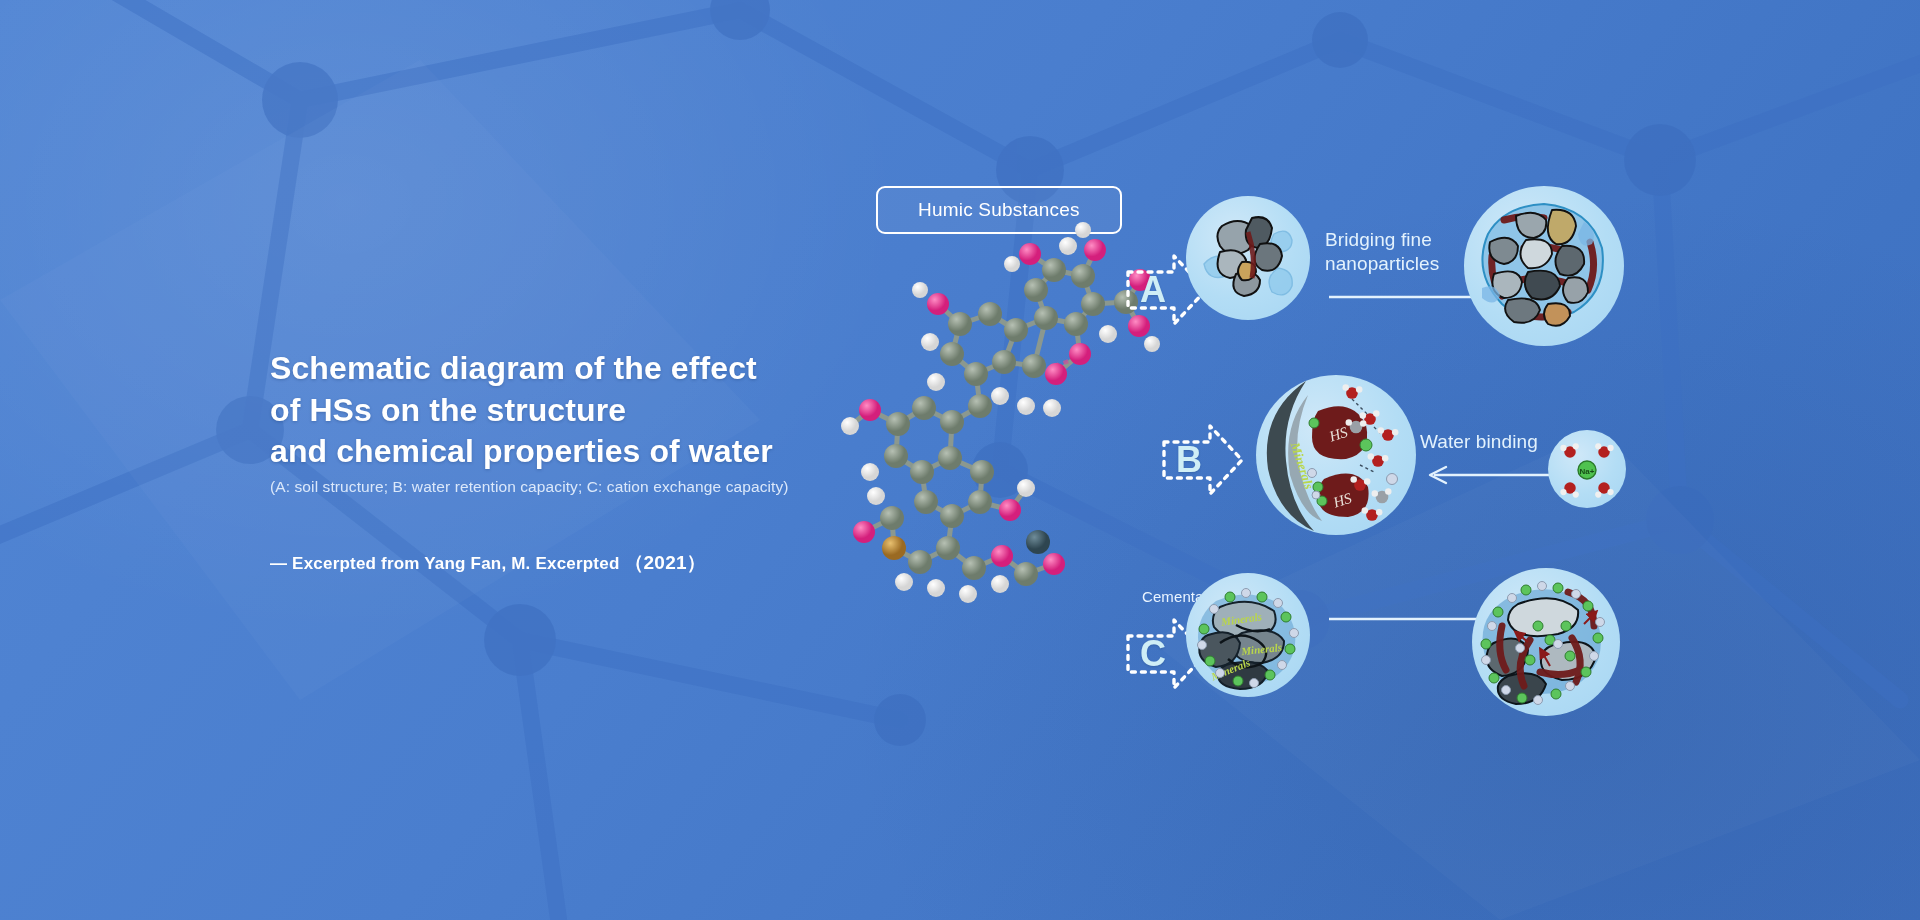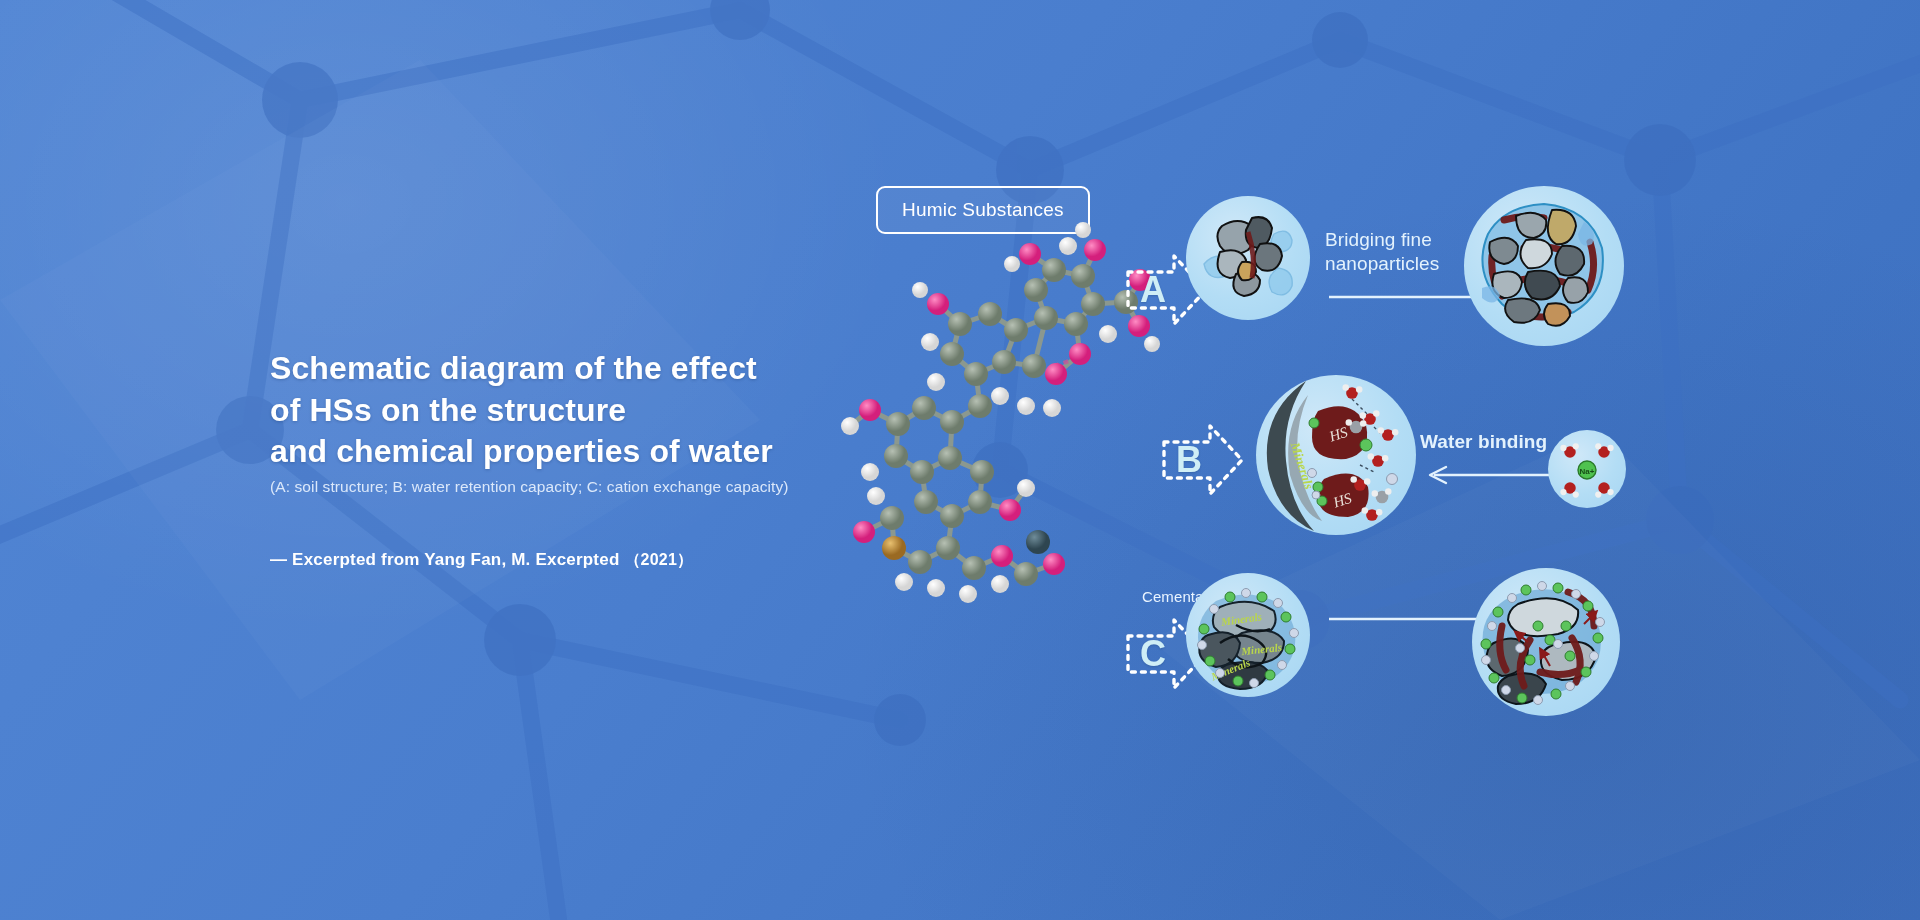--- a/index.html
+++ b/index.html
@@ -25,26 +25,26 @@
     color:#ffffff;font-size:32px;font-weight:bold;line-height:1.30;
     letter-spacing:.1px;text-shadow:0 1px 3px rgba(20,50,100,.30);
   }
   .subtitle{
     margin-top:5px;color:#dbe8fa;font-size:15.5px;font-weight:normal;
     letter-spacing:.1px;white-space:nowrap;
   }
   .attrib{
     margin-top:54px;color:#ffffff;font-size:17px;font-weight:bold;letter-spacing:.2px;
   }
-  .attrib .year{font-size:16px;}
+  .attrib .year{font-size:19px;}
 
   
   .pill{
     position:absolute;left:876px;top:186px;
-    padding:11px 24px;border:2px solid #ffffff;border-radius:9px;
+    padding:11px 40px;border:2px solid #ffffff;border-radius:9px;
     color:#ffffff;font-size:19px;letter-spacing:.2px;
     background:rgba(255,255,255,.05);
   }
 
   
   .molecule{position:absolute;left:840px;top:210px;width:330px;height:420px;}
 
   
   .circ{
     position:absolute;border-radius:50%;
@@ -376,21 +376,21 @@
             <circle cx="0" cy="0" r="6.5" fill="#b3201f"></circle>
             <circle cx="-8" cy="-5" r="3.6" fill="#eeeeee"></circle>
             <circle cx="8" cy="-3" r="3.6" fill="#eeeeee"></circle>
           </g>
         <circle cx="110" cy="70" r="6" fill="#5cc45c" stroke="#2f7d2f"></circle>
         <circle cx="136" cy="104" r="5.5" fill="#cfd8e8" stroke="#8c9bb0"></circle>
       </g>
     </svg>
   </div>
 
-  <div class="flow" style="left:1420px;top:430px;width:150px;font-weight:bold;">
+  <div class="flow" style="left:1420px;top:430px;width:150px;">
     <div class="cap">Water binding</div>
     <div class="shaft" style="margin-top:10px;">
       <svg width="150" height="22" viewBox="0 0 150 22">
         <line x1="146" y1="11" x2="14" y2="11" stroke="#e3f2fd" stroke-width="2.4"></line>
         <polyline points="26,3 10,11 26,19" fill="none" stroke="#e3f2fd" stroke-width="2.4" stroke-linecap="round" stroke-linejoin="round"></polyline>
       </svg>
     </div>
   </div>
 
   <div class="circ" style="left:1548px;top:430px;width:78px;height:78px;">

